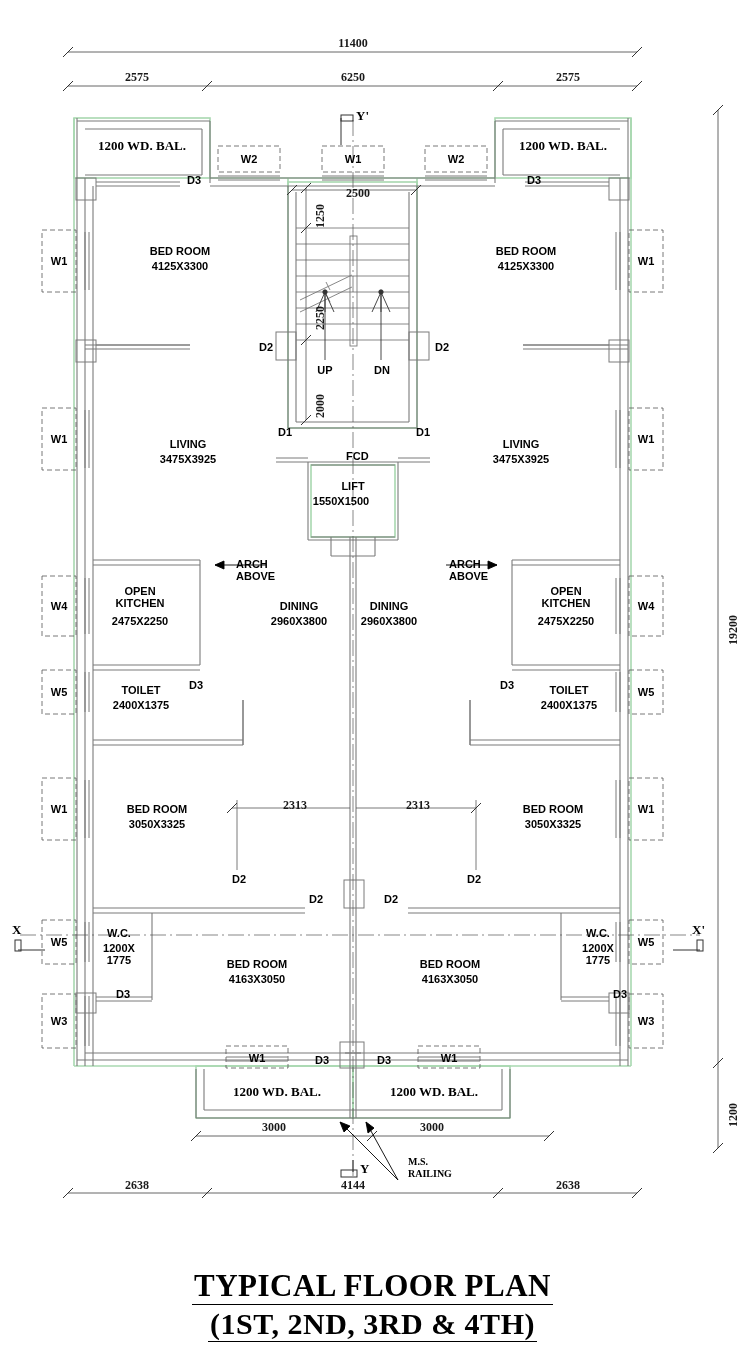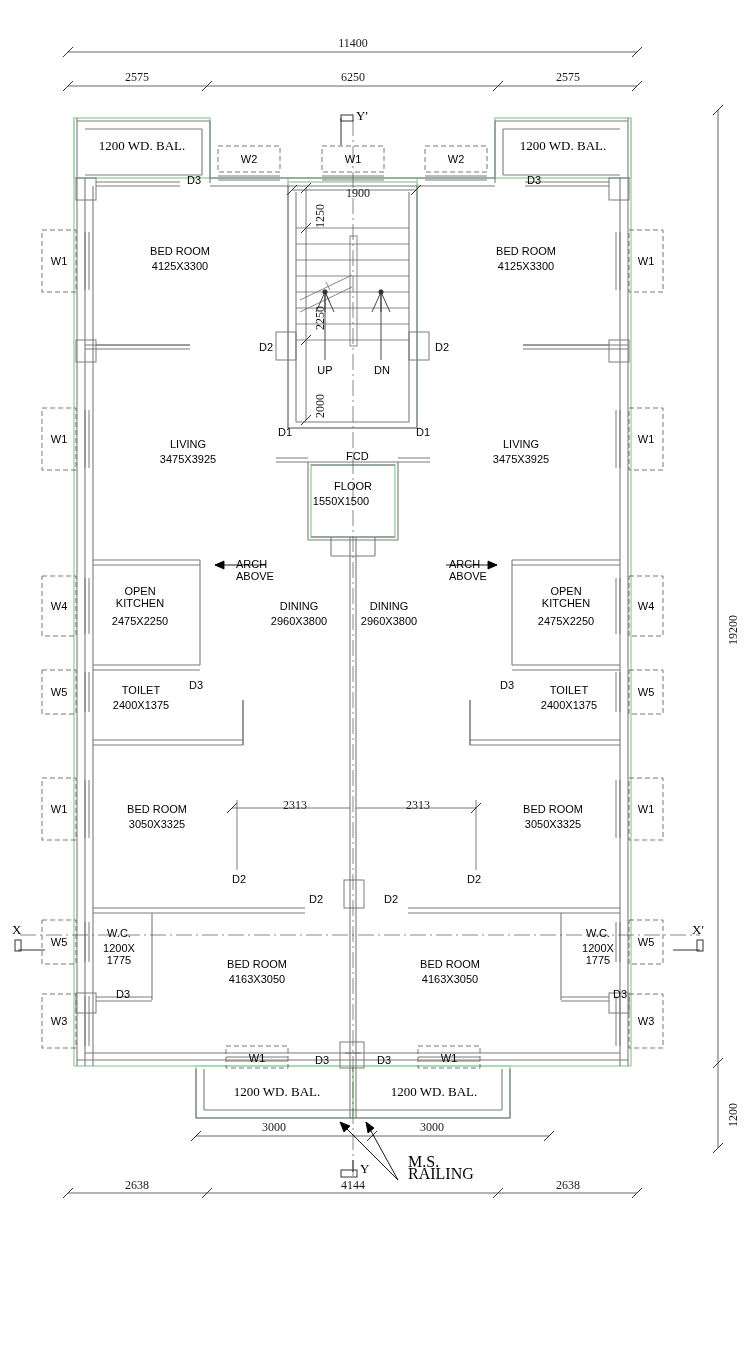--- a/index.html
+++ b/index.html
@@ -1,18 +1,18 @@
 <!DOCTYPE html>
 <html><head>
 <meta charset="utf-8">
 <style>
   html,body{margin:0;padding:0;background:#ffffff;}
   body{width:745px;height:1351px;position:relative;overflow:hidden;
        font-family:"Liberation Sans",sans-serif;color:#000;}
-  #stage{position:absolute;left:0;top:0;width:745px;height:1351px;}
+  #stage{position:absolute;left:0;top:0;width:745px;height:1351px;font-weight:bold;}
   svg#plan{position:absolute;left:0;top:0;width:745px;height:1351px;}
 
   .lbl{position:absolute;font-family:"Liberation Sans",sans-serif;
        font-size:11px;line-height:12px;color:#000;white-space:pre;}
   .lbl.c{transform:translateX(-50%);text-align:center;}
   .dim{position:absolute;font-family:"Liberation Serif",serif;
        font-size:12px;color:#1a1a1a;white-space:nowrap;}
   .dim.c{transform:translateX(-50%);}
   .serif{font-family:"Liberation Serif",serif;}
   .vert{transform-origin:0 0;}
@@ -397,21 +397,21 @@
 
 <div class="dim vert" style="left:726px;top:630px;transform:rotate(-90deg) translateX(-50%);">19200</div>
 <div class="dim vert" style="left:726px;top:1115px;transform:rotate(-90deg) translateX(-50%);">1200</div>
 
 <div class="dim c" style="left:274px;top:1120px;">3000</div>
 <div class="dim c" style="left:432px;top:1120px;">3000</div>
 <div class="dim c" style="left:137px;top:1178px;">2638</div>
 <div class="dim c" style="left:353px;top:1178px;">4144</div>
 <div class="dim c" style="left:568px;top:1178px;">2638</div>
 
-<div class="dim c" style="left:358px;top:186px;">1900</div>
+<div class="dim c" style="left:358px;top:186px;">2500</div>
 <div class="dim vert" style="left:313px;top:228px;transform:rotate(-90deg);">1250</div>
 <div class="dim vert" style="left:313px;top:330px;transform:rotate(-90deg);">2250</div>
 <div class="dim vert" style="left:313px;top:418px;transform:rotate(-90deg);">2000</div>
 
 <div class="dim c" style="left:295px;top:798px;">2313</div>
 <div class="dim c" style="left:418px;top:798px;">2313</div>
 
 <div class="lbl serif" style="left:12px;top:924px;font-size:13px;">X</div>
 <div class="lbl serif" style="left:692px;top:924px;font-size:13px;">X'</div>
 <div class="lbl serif" style="left:356px;top:110px;font-size:13px;">Y'</div>
@@ -467,28 +467,28 @@
 <div class="lbl c" style="left:598px;top:927px;">W.C.</div>
 <div class="lbl c" style="left:598px;top:942px;">1200X
 1775</div>
 
 <div class="lbl c" style="left:450px;top:958px;">BED ROOM</div>
 <div class="lbl c" style="left:450px;top:973px;">4163X3050</div>
 
 <div class="lbl c" style="left:389px;top:600px;">DINING</div>
 <div class="lbl c" style="left:389px;top:615px;">2960X3800</div>
 
-<div class="lbl c" style="left:353px;top:480px;">FLOOR</div>
+<div class="lbl c" style="left:353px;top:480px;">LIFT</div>
 <div class="lbl c" style="left:341px;top:495px;">1550X1500</div>
 
 <div class="lbl" style="left:236px;top:558px;">ARCH
 ABOVE</div>
 <div class="lbl" style="left:449px;top:558px;">ARCH
 ABOVE</div>
-<div class="lbl serif" style="left:408px;top:1156px;font-size:16px;">M.S.
+<div class="lbl serif" style="left:408px;top:1156px;font-size:10px;">M.S.
 RAILING</div>
 <div class="lbl" style="left:346px;top:450px;">FCD</div>
 <div class="lbl c" style="left:325px;top:364px;">UP</div>
 <div class="lbl c" style="left:382px;top:364px;">DN</div>
 
 <div class="lbl c" style="left:59px;top:255px;">W1</div>
 <div class="lbl c" style="left:59px;top:433px;">W1</div>
 <div class="lbl c" style="left:59px;top:600px;">W4</div>
 <div class="lbl c" style="left:59px;top:686px;">W5</div>
 <div class="lbl c" style="left:59px;top:803px;">W1</div>
@@ -519,14 +519,19 @@
 <div class="lbl c" style="left:507px;top:679px;">D3</div>
 <div class="lbl c" style="left:239px;top:873px;">D2</div>
 <div class="lbl c" style="left:474px;top:873px;">D2</div>
 <div class="lbl c" style="left:316px;top:893px;">D2</div>
 <div class="lbl c" style="left:391px;top:893px;">D2</div>
 <div class="lbl c" style="left:123px;top:988px;">D3</div>
 <div class="lbl c" style="left:620px;top:988px;">D3</div>
 <div class="lbl c" style="left:322px;top:1054px;">D3</div>
 <div class="lbl c" style="left:384px;top:1054px;">D3</div>
 
-
+<div class="title-wrap">
+  <div class="title-line">TYPICAL FLOOR PLAN</div>
+  <br>
+  <div class="title-line t2">(1ST, 2ND, 3RD &amp; 4TH)</div>
 </div>
 
+</div>
+
 </body></html>

